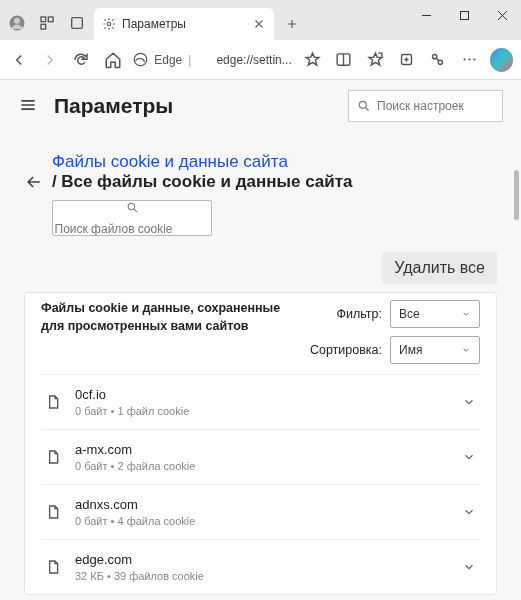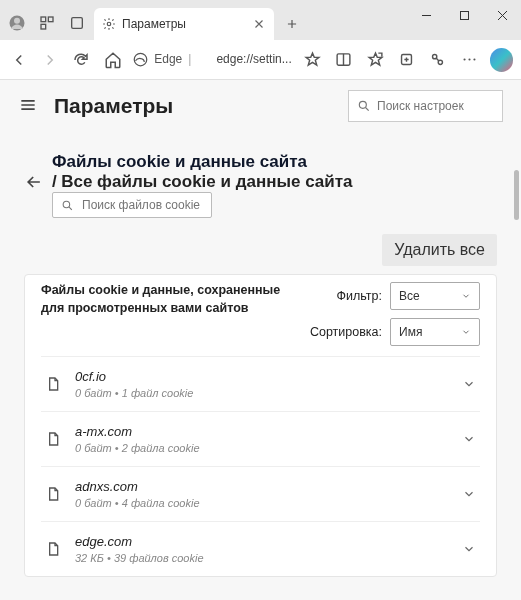--- a/index.html
+++ b/index.html
@@ -10,58 +10,58 @@
 .titlebar-icons .ic { width: 18px; height: 18px; color: #555; display: flex; align-items: center; justify-content: center; }
 .tab { background: #fff; border-radius: 6px 6px 0 0; height: 32px; display: flex; align-items: center; padding: 0 8px; gap: 6px; min-width: 180px; }
 .tab-title { font-size: 12px; color: #333; flex: 1; white-space: nowrap; overflow: hidden; }
 .tab-close { width: 14px; height: 14px; color: #666; }
 .new-tab { width: 28px; height: 28px; display: flex; align-items: center; justify-content: center; color: #555; margin-left: 4px; margin-bottom: 2px; }
 .win-controls { margin-left: auto; display: flex; align-items: center; padding-bottom: 10px; }
 .win-btn { width: 38px; height: 30px; display: flex; align-items: center; justify-content: center; color: #333; }
 
 .toolbar { height: 40px; background: #fff; border-bottom: 1px solid #e0e0e0; display: flex; align-items: center; padding: 0 8px; gap: 10px; }
 .tb-btn { width: 22px; height: 22px; color: #555; display: flex; align-items: center; justify-content: center; }
-.address { flex: 1; display: flex; gap: 6px; font-size: 12px; color: #666; }
+.address { flex: 1; display: flex; align-items: center; gap: 6px; font-size: 12px; color: #666; }
 .address .edge-label { color: #555; }
 .address .url { color: #444; margin-left: 19px; }
 .address .divider { color: #aaa; }
 .copilot { width: 24px; height: 24px; border-radius: 50%; background: linear-gradient(135deg,#4c8ce6,#3ac0c8,#e6617a); }
 
 .content { position: absolute; top: 80px; left: 0; right: 0; bottom: 0; background: #f7f7f7; overflow: hidden; }
 .header-row { display: flex; align-items: center; padding: 10px 18px; gap: 14px; }
 .menu-btn { width: 22px; height: 22px; color: #444; }
 .page-title { font-size: 21px; font-weight: 600; color: #222; flex: 1; }
 .search-box { display: flex; align-items: center; border: 1px solid #ccc; border-radius: 0; background: #fff; height: 32px; padding: 0 8px; gap: 6px; width: 155px; }
 .search-box input { border: none; outline: none; font-size: 12px; flex: 1; color: #666; background: transparent; }
 .search-box .sic { width: 14px; height: 14px; color: #777; }
 
 .main { padding: 20px 24px 0 24px; }
 .breadcrumb-wrap { display: flex; align-items: flex-start; gap: 8px; }
 .back-arrow { width: 20px; height: 20px; color: #444; margin-top: 20px; }
 .bc { flex: 1; }
-.bc-link { color: #0f172a; font-size: 17px; font-weight: 700; }
+.bc-link { color: #1d4ed8; font-size: 17px; font-weight: 400; }
 .bc-current { color: #222; font-size: 17px; font-weight: 600; }
-.cookie-search { display: inline-flex; align-items: center; border: 1px solid #bbb; border-radius: 2px; background: #fff; height: 26px; padding: 0 8px; gap: 8px; width: 160px; }
+.cookie-search { margin-top: 8px; display: inline-flex; align-items: center; border: 1px solid #bbb; border-radius: 2px; background: #fff; height: 36px; padding: 0 8px; gap: 8px; width: 160px; flex-direction: column; }
 .cookie-search input { border: none; outline: none; font-size: 12px; color: #777; flex: 1; background: transparent; }
 
 .delete-row { display: flex; justify-content: flex-end; margin: 16px 0 8px 0; }
 .delete-btn { background: #e9e9e9; border: none; padding: 7px 12px; font-size: 16px; color: #333; border-radius: 2px; cursor: pointer; }
 
 .panel { background: #fff; border: 1px solid #e5e5e5; border-radius: 4px; padding: 7px 16px 0 16px; }
 .panel-top { display: flex; gap: 16px; margin-bottom: 10px; }
 .panel-desc { font-size: 12.5px; font-weight: 600; color: #222; line-height: 1.4; flex: 1; }
 .filters { display: flex; flex-direction: column; gap: 8px; align-items: flex-end; }
 .filter-row { display: flex; align-items: center; gap: 8px; justify-content: flex-end; }
 .filter-label { font-size: 12.5px; color: #222; }
 .select { border: 1px solid #aaa; border-radius: 2px; height: 28px; width: 90px; display: flex; align-items: center; justify-content: space-between; padding: 0 8px; font-size: 12px; color: #333; background: #fff; }
 .select .chev { width: 10px; height: 10px; color: #555; }
 
 .site-row { border-top: 1px solid #eee; padding: 12px 4px; display: flex; align-items: center; gap: 14px; }
 .site-ic { width: 16px; height: 16px; color: #555; flex-shrink: 0; }
-.site-info { flex: 1; font-style: italic; }
+.site-info { flex: 1; }
 .site-name { font-size: 13px; color: #222; font-weight: 500; }
 .site-meta { font-size: 11px; color: #888; margin-top: 3px; }
 .site-chev { width: 14px; height: 14px; color: #666; }
 
 .scrollbar { position: absolute; right: 2px; top: 90px; width: 5px; height: 50px; background: #bbb; border-radius: 3px; }
 
 svg { display: block; }
 </style>
 </head>
 <body>

